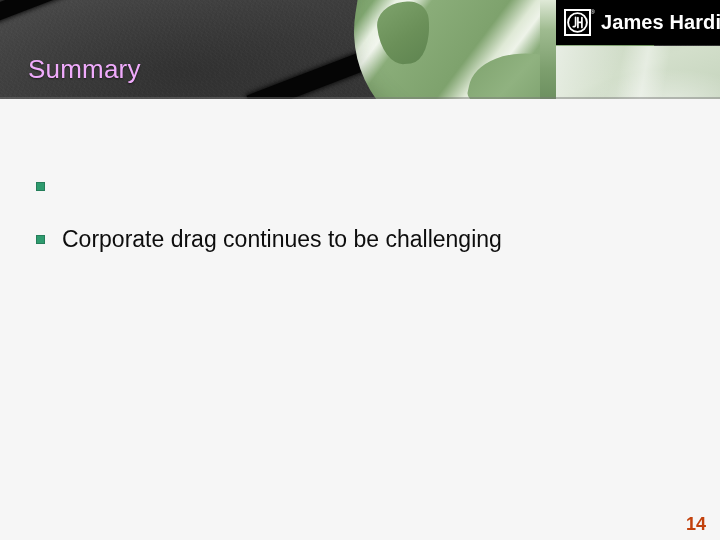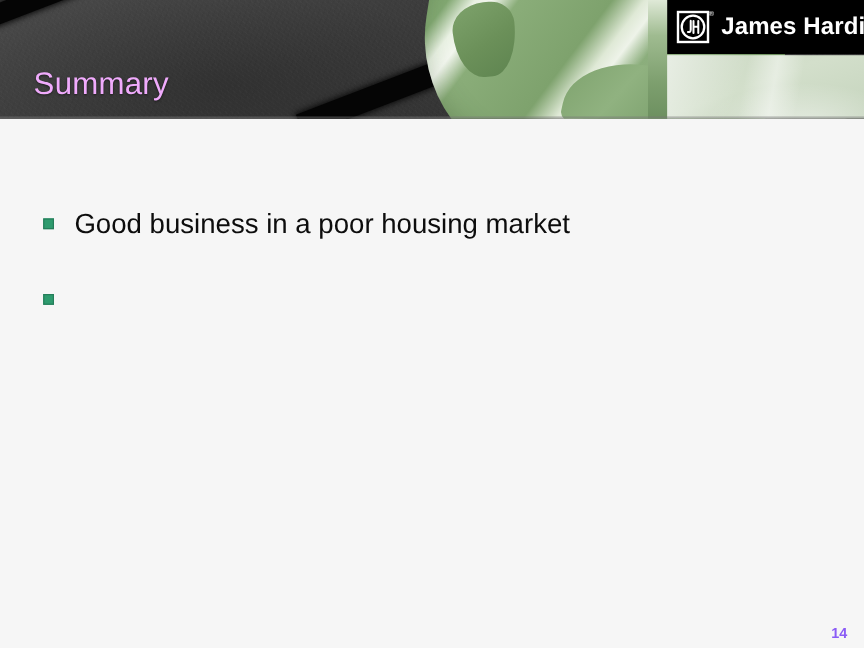--- a/index.html
+++ b/index.html
@@ -270,23 +270,23 @@
     color: #0d0d0d;
     line-height: 1.2;
     font-family: "Liberation Sans", sans-serif;
   }
 
   
   .page-number {
     position: absolute;
     right: 14px;
     bottom: 5px;
-    font-size: 12px;
+    font-size: 18px;
     font-weight: bold;
-    color: #8b5cf6;
+    color: #c2410c;
     font-family: "Liberation Sans", sans-serif;
   }
 </style>
 </head>
 <body>
 
 <div class="slide">
 
   <div class="header">
     <div class="header-photo">
@@ -321,25 +321,25 @@
     <div class="slide-title">Summary</div>
   </div>
 
   <div class="banner-edge"></div>
 
   <div class="body">
     <div class="bullet-list">
 
       <div class="bullet-row">
         <span class="bullet-marker"></span>
-        <span class="bullet-text">Good business in a poor housing market</span>
       </div>
 
       <div class="bullet-row">
         <span class="bullet-marker"></span>
+        <span class="bullet-text">Corporate drag continues to be challenging</span>
       </div>
 
     </div>
 
     <div class="page-number">14</div>
   </div>
 
 </div>
 
 </body></html>

